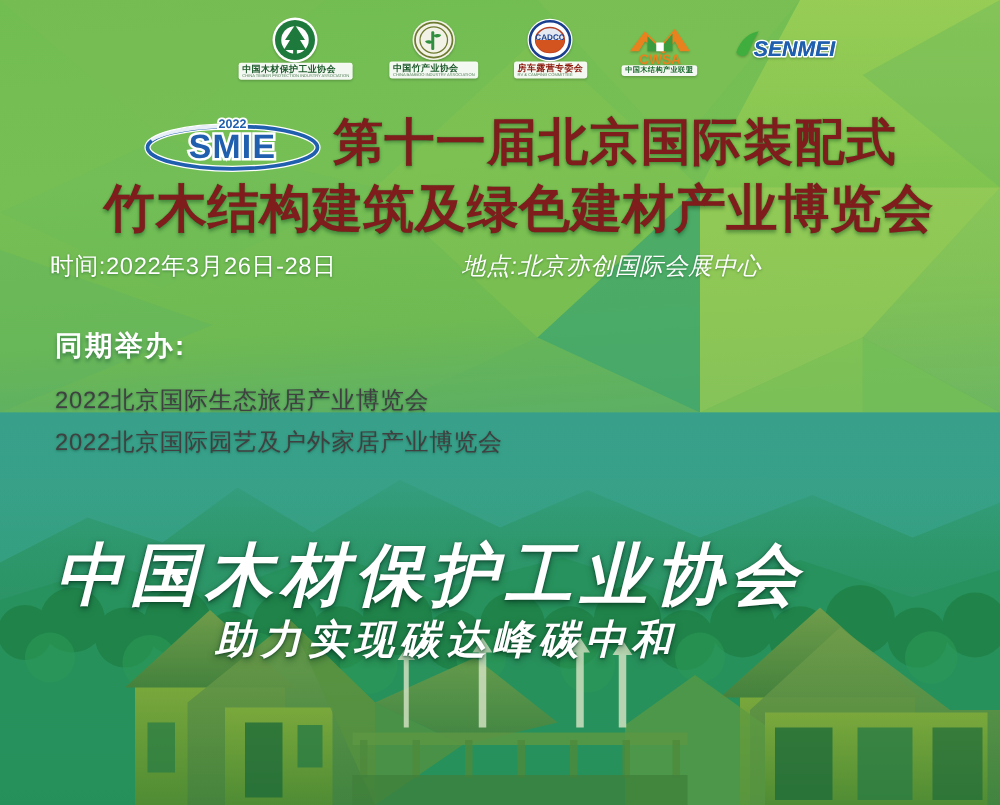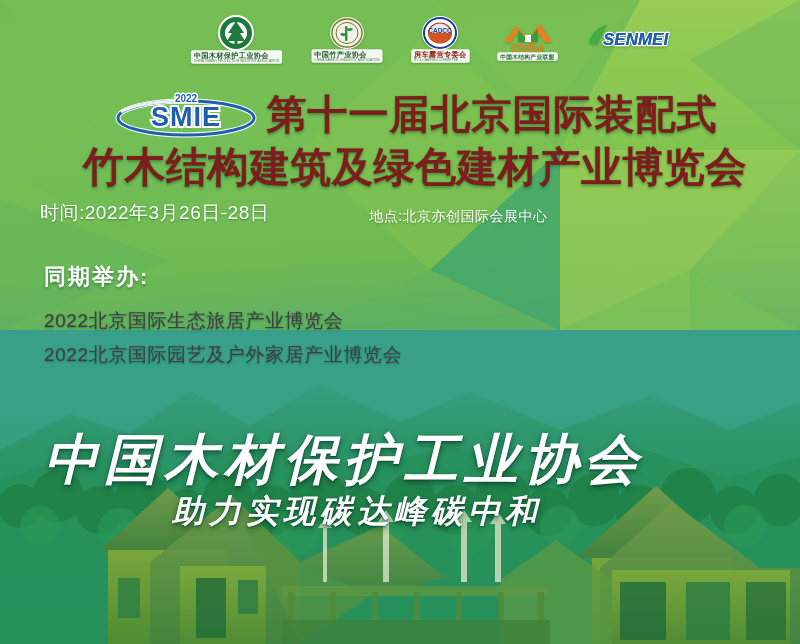--- a/index.html
+++ b/index.html
@@ -87,23 +87,23 @@
   .meta{
     position:absolute;top:200px;left:40px;width:720px;
     display:flex;align-items:flex-end;
   }
   .meta .m-date{
     font-size:19px;color:#fff;font-weight:500;letter-spacing:.5px;
     text-shadow:0 1px 2px rgba(12,70,30,.45);
     white-space:nowrap;
   }
   .meta .m-venue{
-    font-size:14px;color:#fff;font-weight:500;letter-spacing:.5px;
+    font-size:19px;color:#fff;font-weight:500;letter-spacing:.5px;
     text-shadow:0 1px 2px rgba(12,70,30,.45);
-    white-space:nowrap;margin-left:100px;
+    white-space:nowrap;margin-left:100px;font-style:italic;
   }
 
   
   .concurrent{
     position:absolute;top:262px;left:44px;width:560px;
   }
   .concurrent .c-head{
     font-size:22px;font-weight:bold;color:#fff;letter-spacing:2px;
     text-shadow:0 2px 3px rgba(10,70,50,.45);
     margin-bottom:12px;

